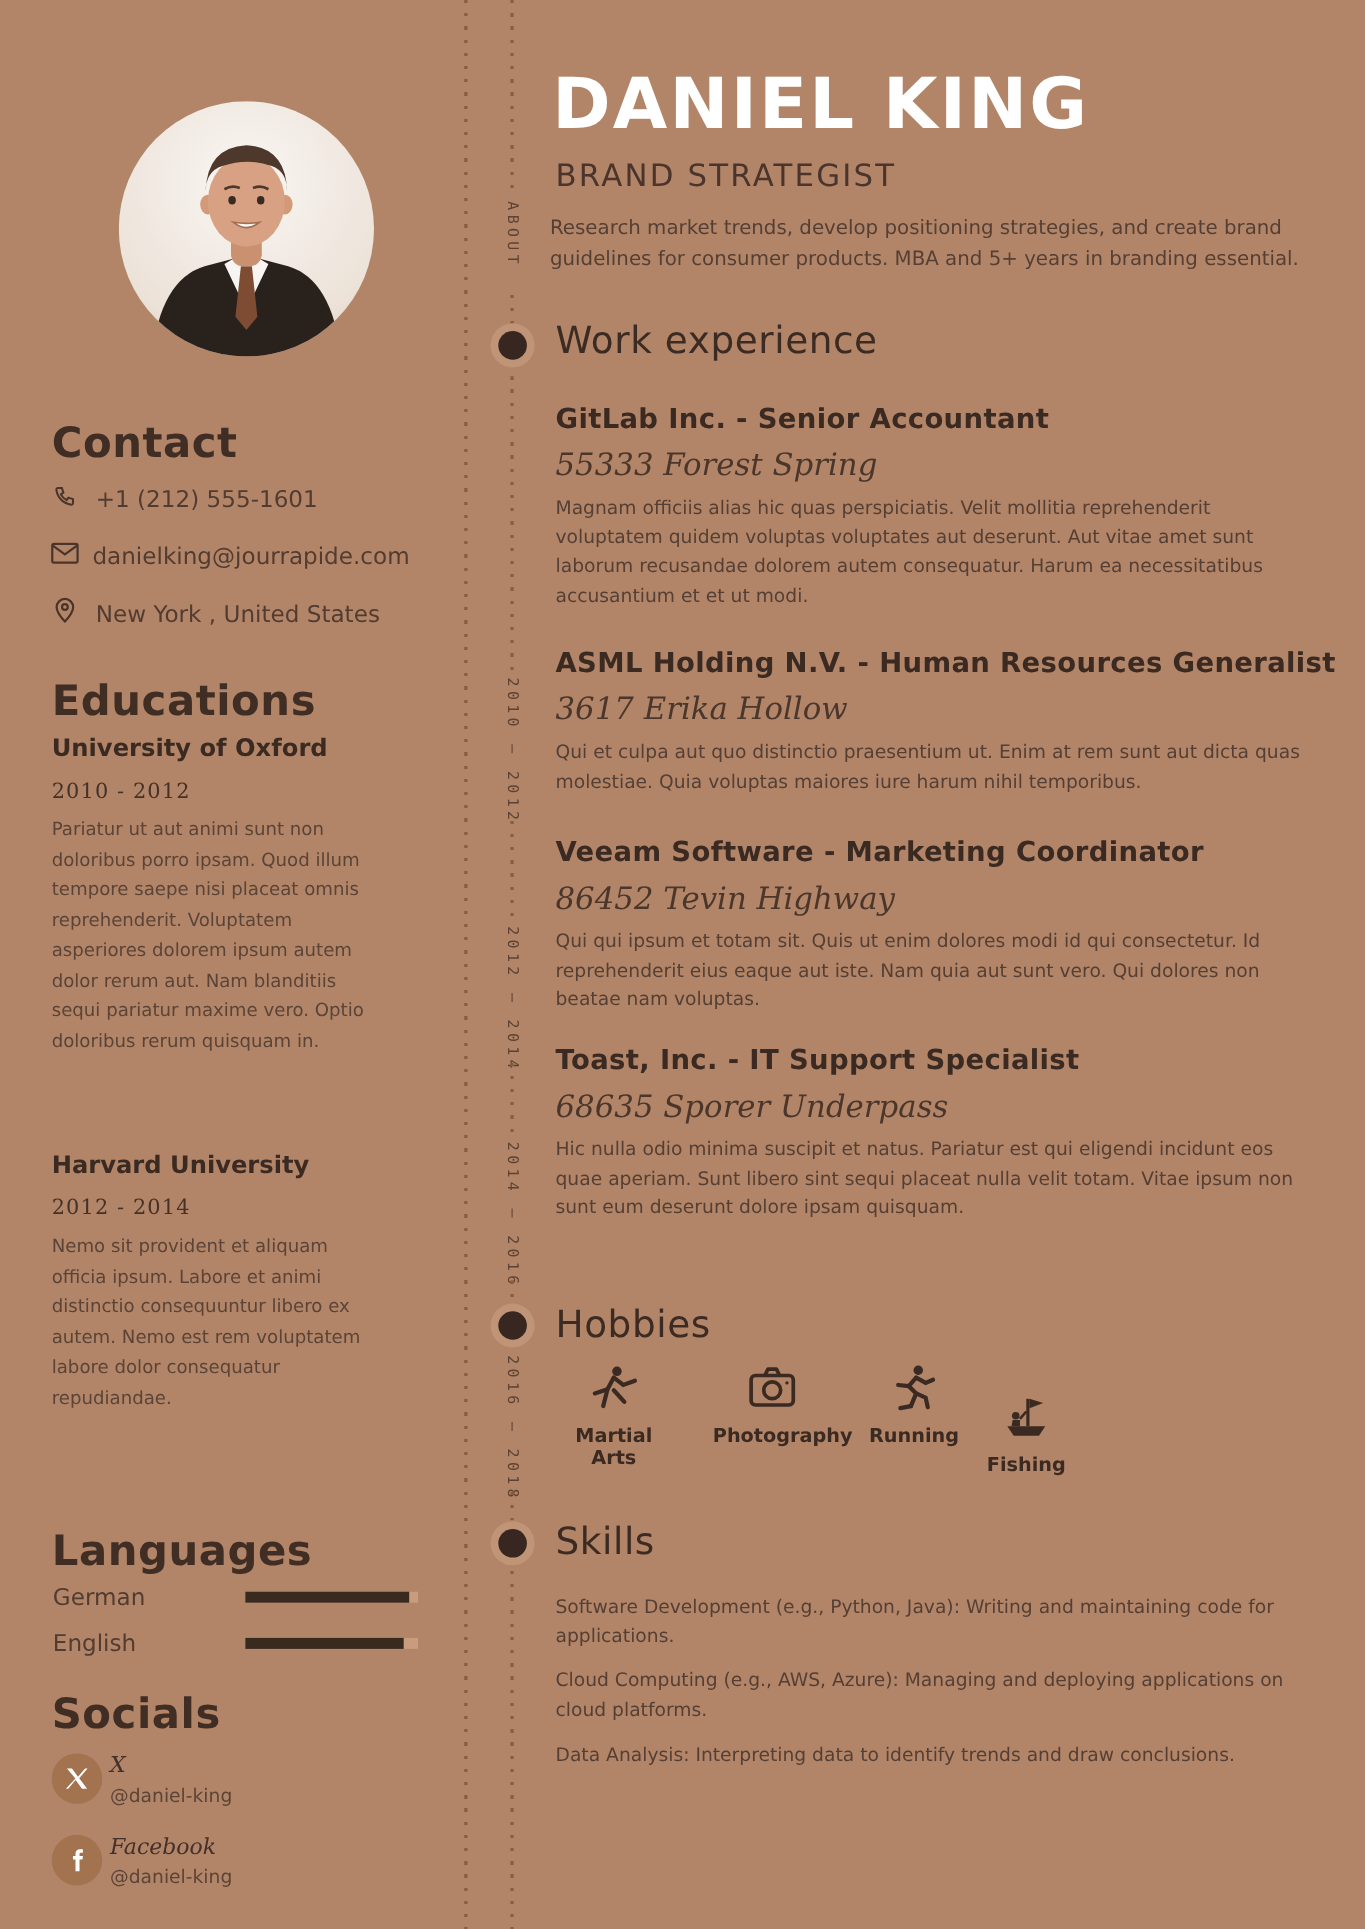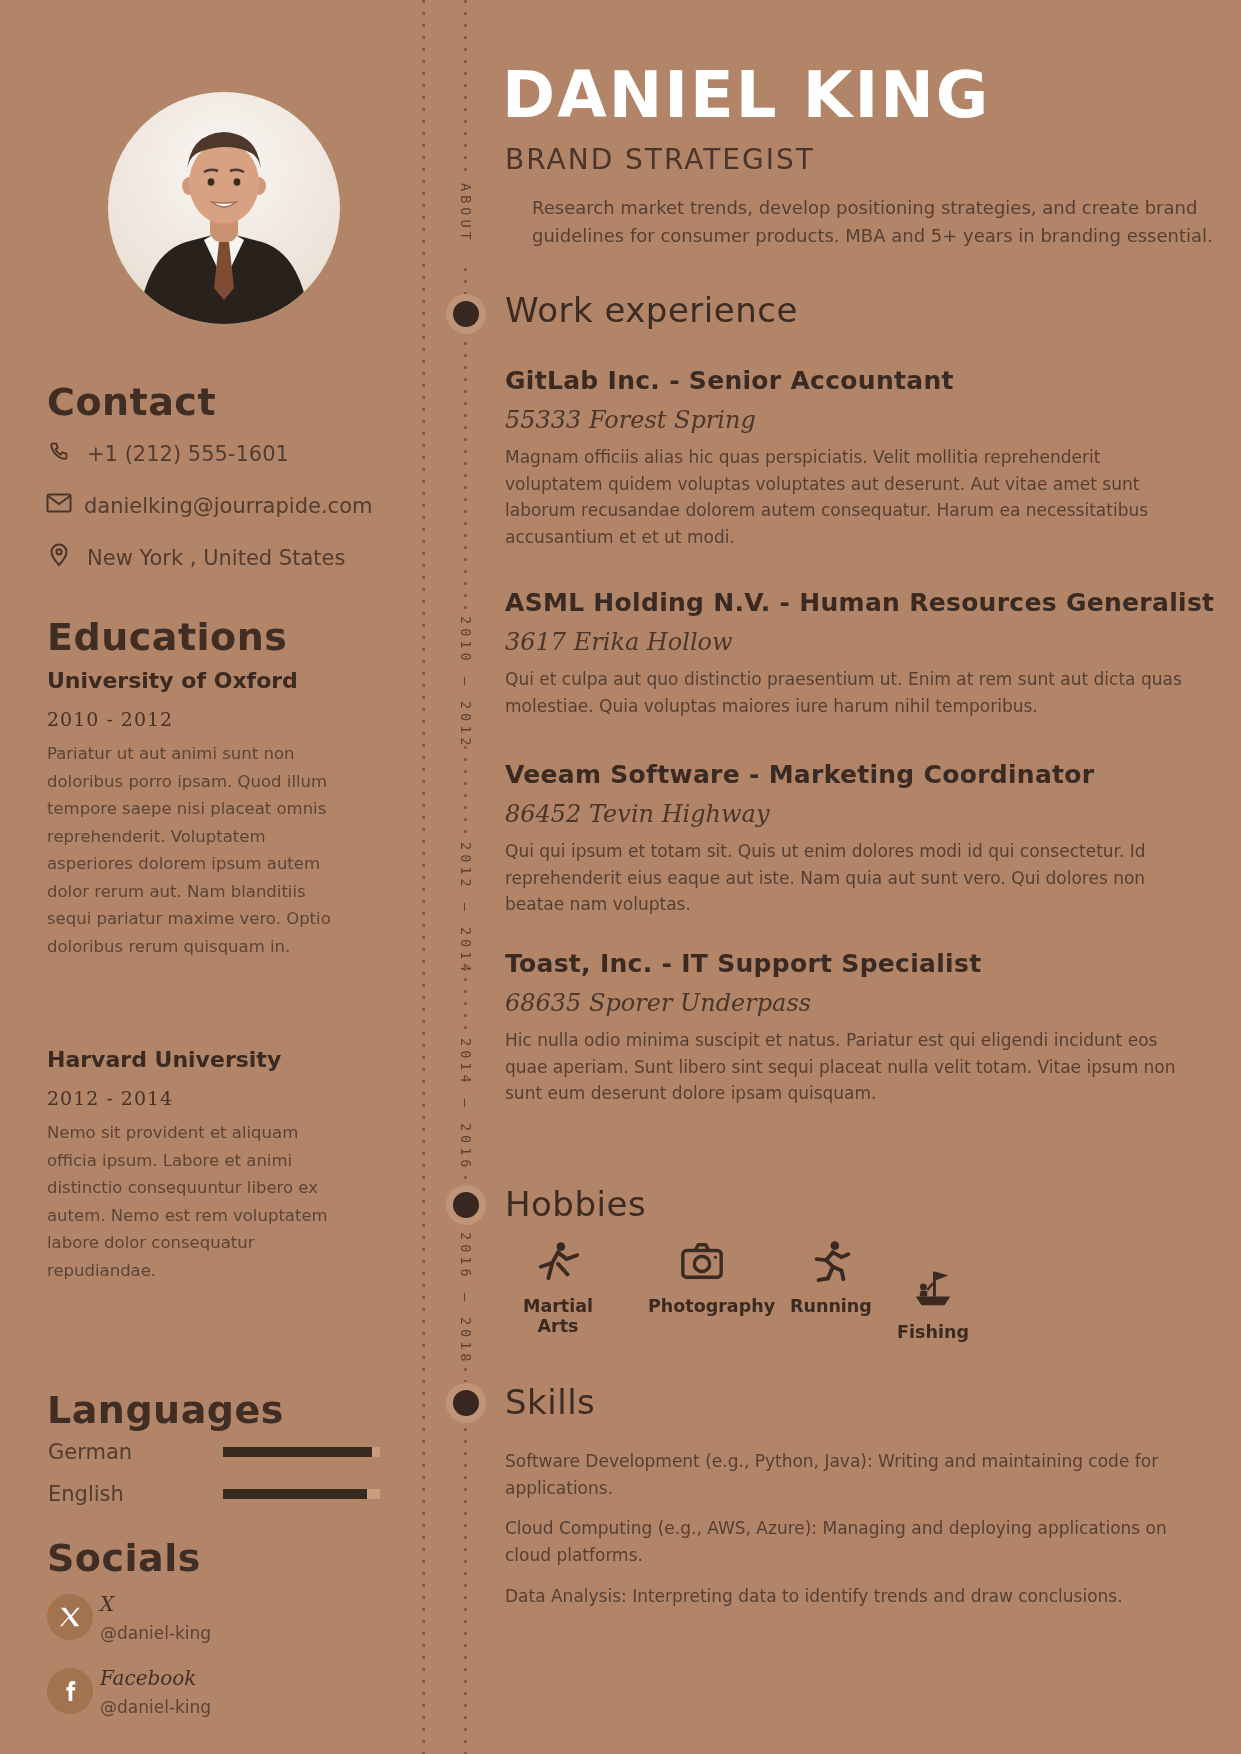--- a/index.html
+++ b/index.html
@@ -18,21 +18,21 @@
   
   .side-h{font-size:38px;font-weight:600;color:#402d24;letter-spacing:.5px;}
   .main-h{font-size:34px;font-weight:500;color:#3c2b23;letter-spacing:.5px;}
   .body-txt{font-size:16.5px;line-height:27.5px;color:#5b4437;}
   .serif-it{font-family:"DejaVu Serif","Liberation Serif",serif;font-style:italic;color:#4b362b;}
   .serif-date{font-family:"DejaVu Serif","Liberation Serif",serif;font-size:19px;color:#453127;letter-spacing:1px;}
   .school{font-size:22px;font-weight:bold;color:#3a2a22;}
   .contact-txt{font-size:21px;color:#523c31;}
   .job-title{font-size:25px;font-weight:bold;color:#3a2a22;letter-spacing:.3px;}
   .job-addr{font-family:"DejaVu Serif","Liberation Serif",serif;font-style:italic;
-    font-size:24px;color:#4b362b;}
+    font-size:28px;color:#4b362b;}
   .job-desc{font-size:17px;line-height:26.5px;color:#553f34;width:695px;}
   .name{font-size:64px;font-weight:bold;color:#ffffff;letter-spacing:2px;}
   .sub{font-size:28px;color:#4a342c;letter-spacing:2px;}
   .hobby-label{font-size:17.5px;font-weight:600;color:#3a2a22;text-align:center;}
   .bar{position:absolute;height:10px;width:157px;background:#c99c7e;}
   .bar-fill{height:100%;background:#392a20;}
   .soc-circle{position:absolute;width:46px;height:46px;border-radius:50%;background:#a3734f;
     display:flex;align-items:center;justify-content:center;color:#fff;}
   .soc-name{font-family:"DejaVu Serif","Liberation Serif",serif;font-style:italic;
     font-size:20px;color:#43302a;}
@@ -156,21 +156,21 @@
 <div class="soc-circle" style="left:47px;top:1668px;">
   <svg width="22" height="22" viewBox="0 0 24 24" fill="#ffffff">
     <path d="M14.5 8 V6.2 c0-.9.5-1.4 1.5-1.4 h1.8 V1.3 L15 1.2 C12 1.2 10.5 3 10.5 5.8 V8 H8 v3.4 h2.5 V23 h4 V11.4 h2.9 l.5-3.4 Z"></path>
   </svg>
 </div>
 <div class="abs soc-name" style="left:100px;top:1666px;">Facebook</div>
 <div class="abs soc-handle" style="left:100px;top:1697px;">@daniel-king</div>
 
 <div class="abs name" style="left:502px;top:58px;">DANIEL KING</div>
 <div class="abs sub" style="left:505px;top:143px;">BRAND STRATEGIST</div>
-<div class="abs job-desc" style="left:532px;top:194px;font-size:18px;line-height:28px;">Research market trends, develop positioning strategies, and create brand guidelines for consumer products. MBA and 5+ years in branding essential.</div>
+<div class="abs job-desc" style="left:500px;top:194px;font-size:18px;line-height:28px;">Research market trends, develop positioning strategies, and create brand guidelines for consumer products. MBA and 5+ years in branding essential.</div>
 
 <div class="abs main-h" style="left:505px;top:290px;">Work experience</div>
 
 <div class="abs" style="left:505px;top:366px;">
   <div class="job-title">GitLab Inc. - Senior Accountant</div>
   <div class="job-addr" style="margin-top:11px;">55333 Forest Spring</div>
   <div class="job-desc" style="margin-top:10px;">Magnam officiis alias hic quas perspiciatis. Velit mollitia reprehenderit voluptatem quidem voluptas voluptates aut deserunt. Aut vitae amet sunt laborum recusandae dolorem autem consequatur. Harum ea necessitatibus accusantium et et ut modi.</div>
 </div>
 
 <div class="abs" style="left:505px;top:588px;">

